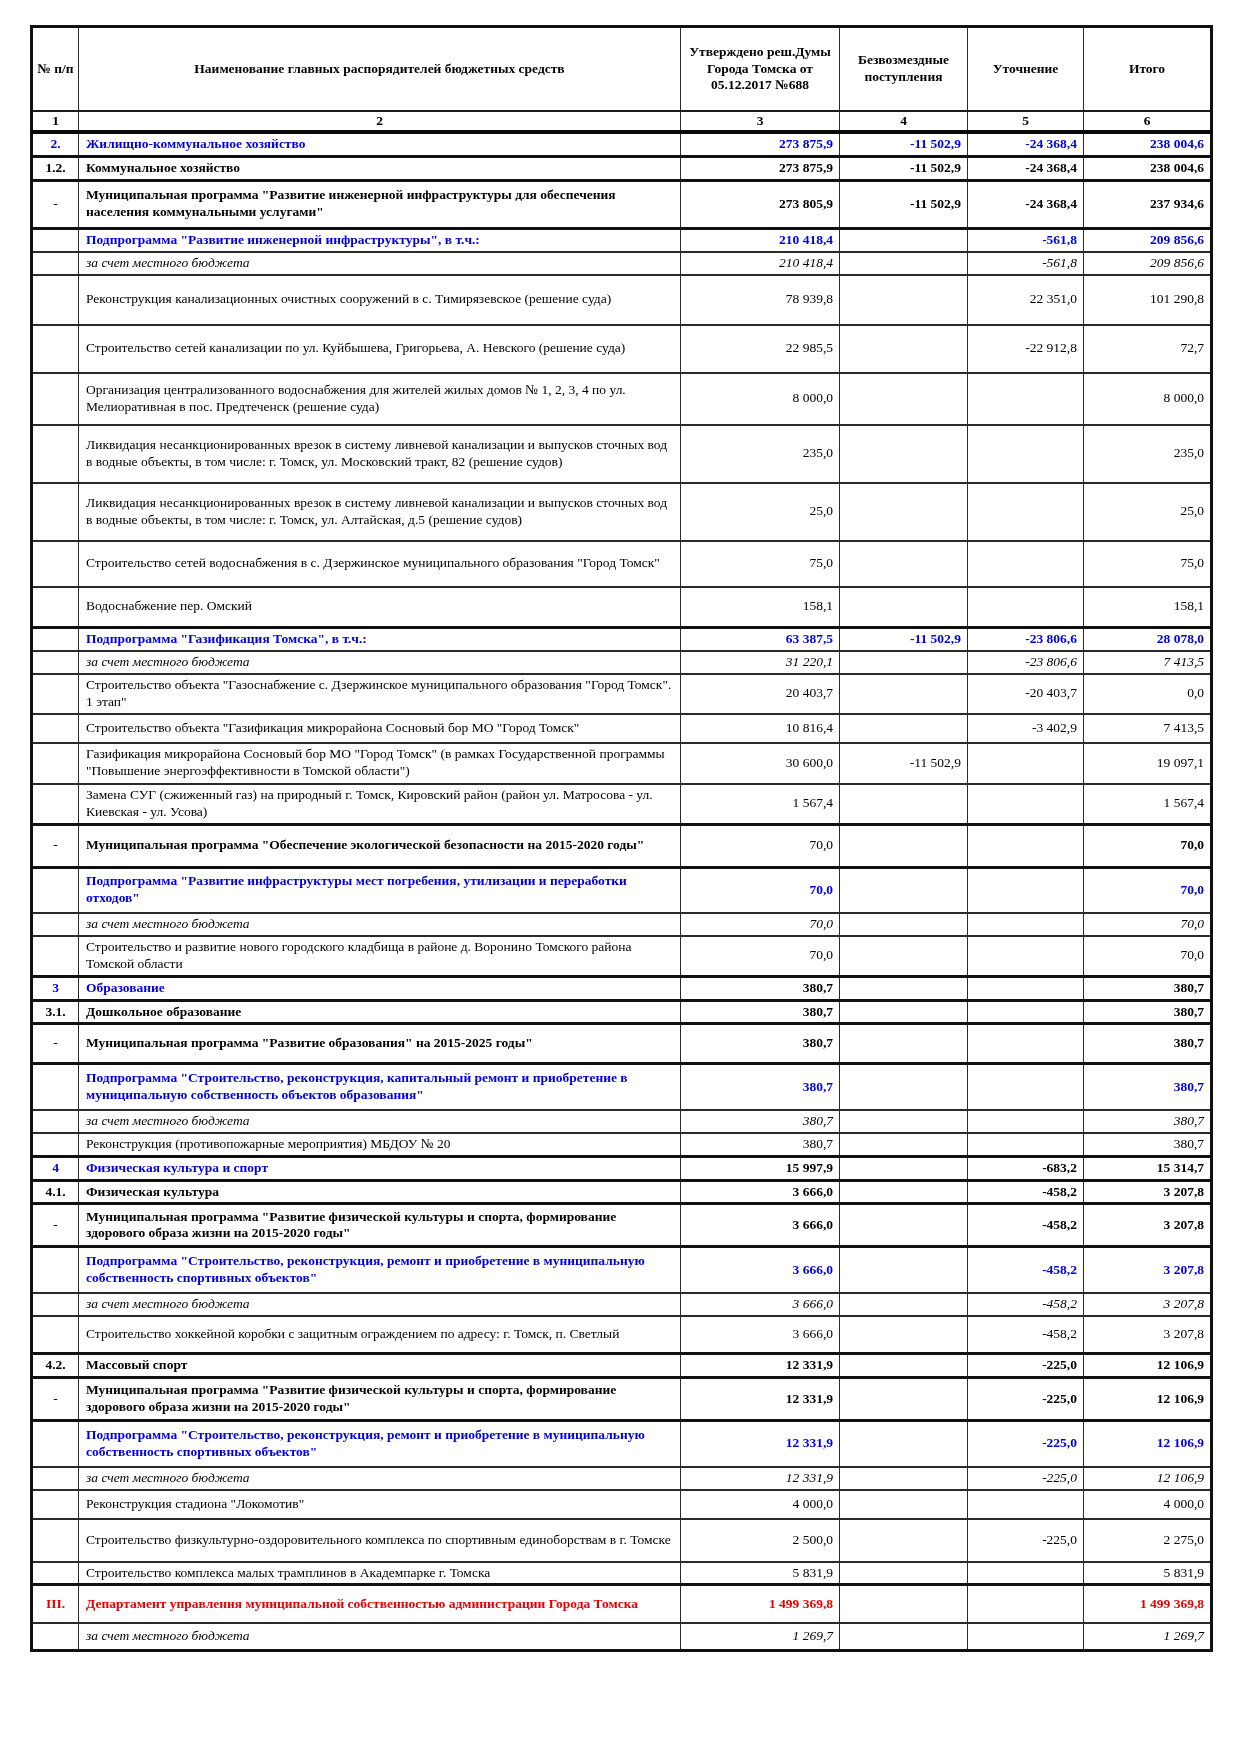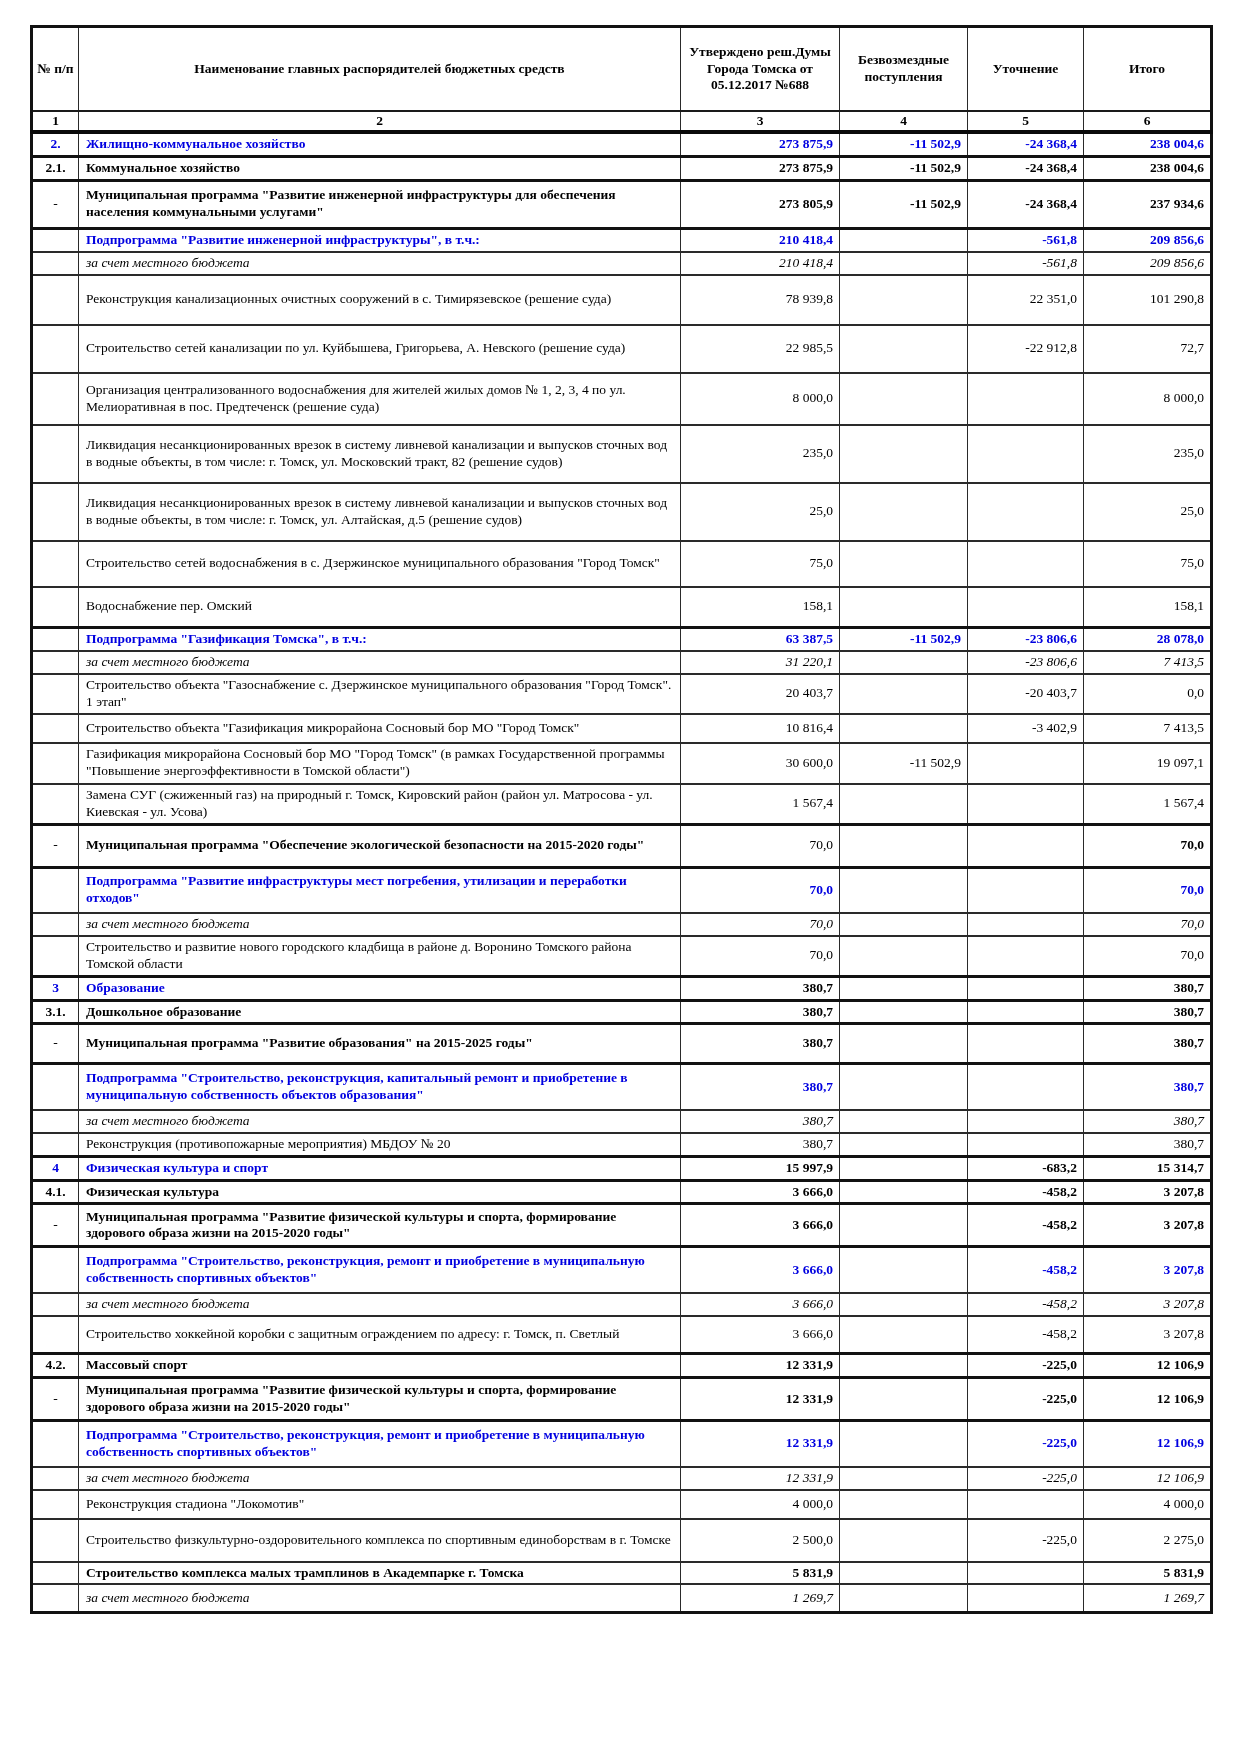--- a/index.html
+++ b/index.html
@@ -62,21 +62,21 @@
     <tbody>
         <tr class="t-section thick" style="height: 20px;">
           <td class="c-num">2.</td>
           <td class="c-name">Жилищно-коммунальное хозяйство</td>
           <td class="c-val">273 875,9</td>
           <td class="c-val">-11 502,9</td>
           <td class="c-val">-24 368,4</td>
           <td class="c-val">238 004,6</td>
         </tr>
         <tr class="t-subsection thick" style="height: 20px;">
-          <td class="c-num">2.1.</td>
+          <td class="c-num">1.2.</td>
           <td class="c-name">Коммунальное хозяйство</td>
           <td class="c-val">273 875,9</td>
           <td class="c-val">-11 502,9</td>
           <td class="c-val">-24 368,4</td>
           <td class="c-val">238 004,6</td>
         </tr>
         <tr class="t-program thick" style="height: 48px;">
           <td class="c-num">-</td>
           <td class="c-name">Муниципальная программа "Развитие инженерной инфраструктуры для обеспечения населения коммунальными услугами"</td>
           <td class="c-val">273 805,9</td>
@@ -373,27 +373,35 @@
           <td class="c-val">4 000,0</td>
         </tr>
         <tr class="t-item" style="height: 43px; font-family: Liberation Serif, serif;">
           <td class="c-num"></td>
           <td class="c-name">Строительство физкультурно-оздоровительного комплекса по спортивным единоборствам в г. Томске</td>
           <td class="c-val">2 500,0</td>
           <td class="c-val"></td>
           <td class="c-val">-225,0</td>
           <td class="c-val">2 275,0</td>
         </tr>
-        <tr class="t-item" style="height: 17px; font-weight: bold;">
+        <tr class="t-item" style="height: 17px;">
           <td class="c-num"></td>
           <td class="c-name">Строительство комплекса малых трамплинов в Академпарке г. Томска</td>
           <td class="c-val">5 831,9</td>
           <td class="c-val"></td>
           <td class="c-val"></td>
           <td class="c-val">5 831,9</td>
+        </tr>
+        <tr class="t-red thick" style="height: 38px;">
+          <td class="c-num">III.</td>
+          <td class="c-name">Департамент управления муниципальной собственностью администрации Города Томска</td>
+          <td class="c-val">1 499 369,8</td>
+          <td class="c-val"></td>
+          <td class="c-val"></td>
+          <td class="c-val">1 499 369,8</td>
         </tr>
         <tr class="t-budget" style="height: 28px;">
           <td class="c-num"></td>
           <td class="c-name">за счет  местного бюджета</td>
           <td class="c-val">1 269,7</td>
           <td class="c-val"></td>
           <td class="c-val"></td>
           <td class="c-val">1 269,7</td>
         </tr>
       </tbody>

